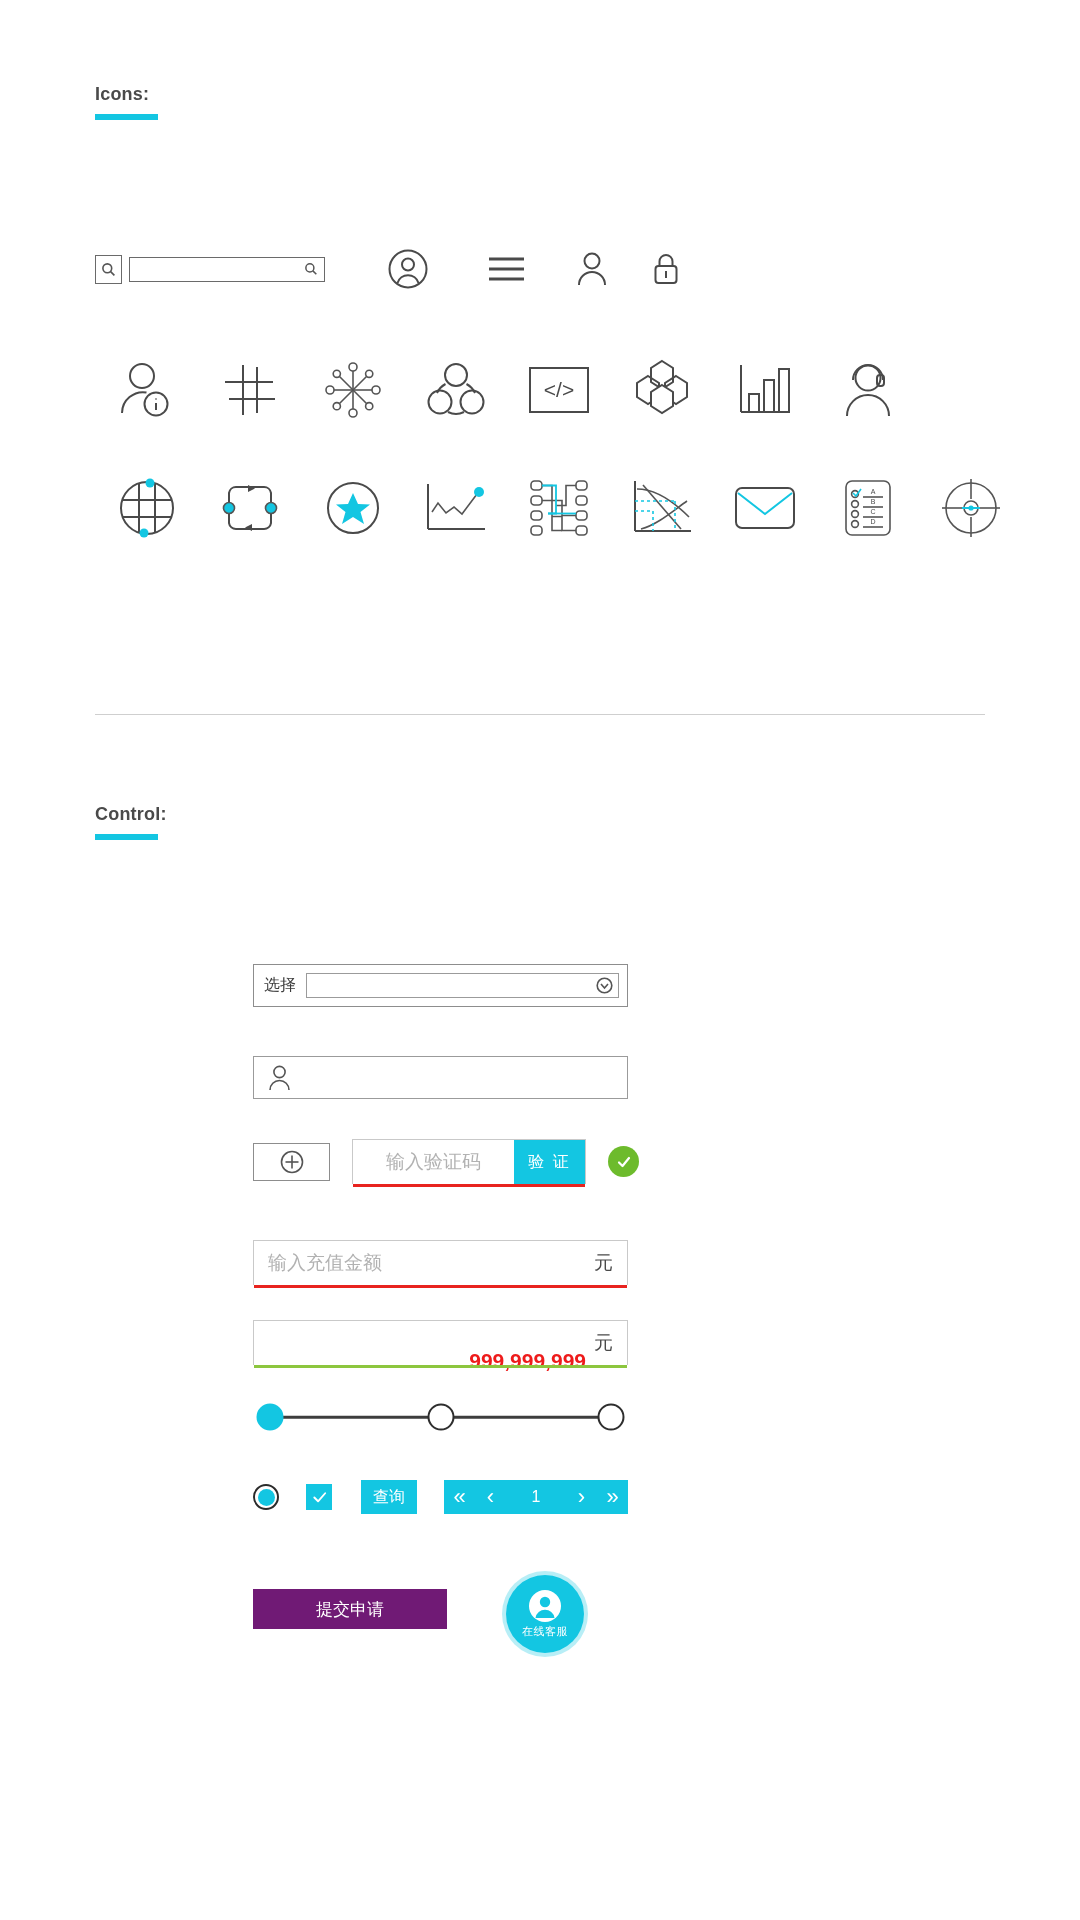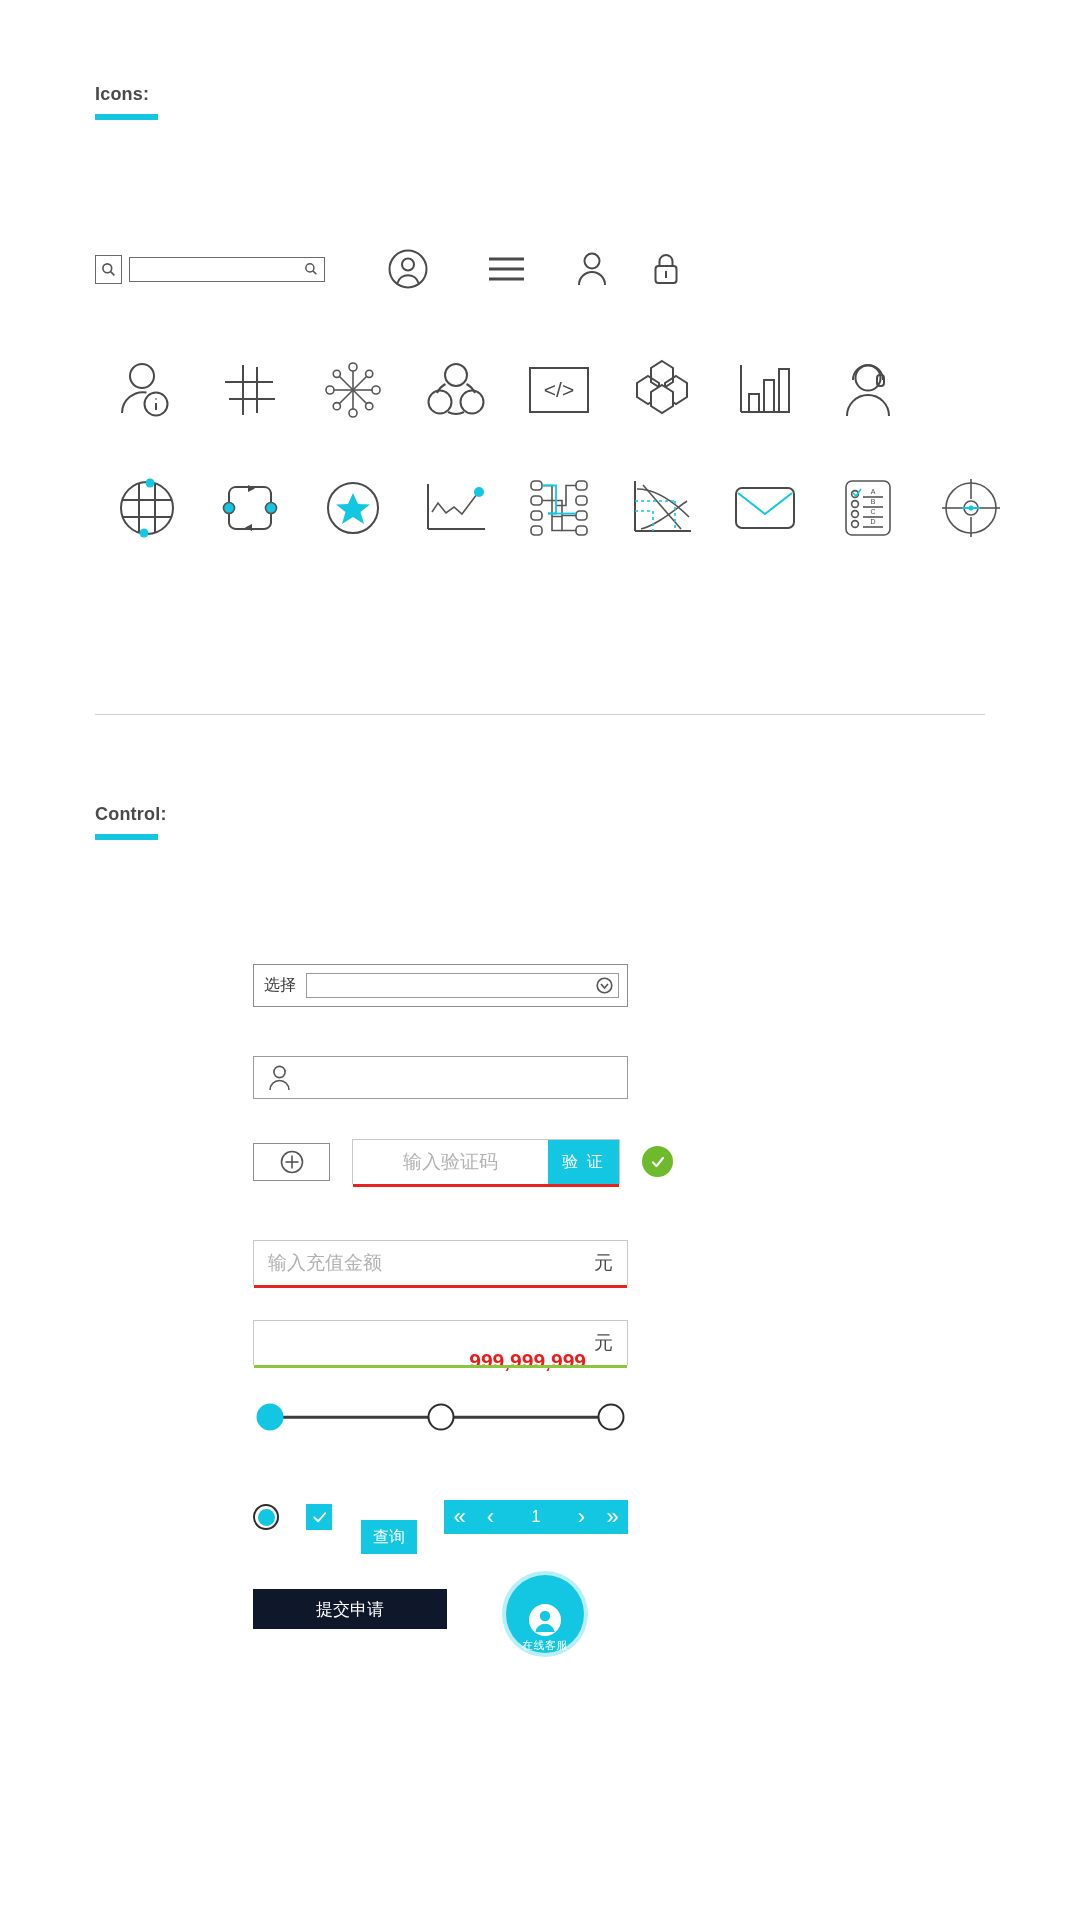--- a/index.html
+++ b/index.html
@@ -76,21 +76,21 @@
     width: 375px; height: 43px; border: 1.5px solid #9b9b9b;
     display: flex; align-items: center; padding-left: 14px; background: #fff;
   }
 
   .captcha-row { display: flex; align-items: center; gap: 22px; }
   .captcha-img {
     width: 77px; height: 38px; border: 1.5px solid #8d8d8d;
     display: flex; align-items: center; justify-content: center; background: #fff;
   }
   .captcha-input-wrap {
-    width: 268px; height: 45px; position: relative;
+    width: 234px; height: 45px; position: relative;
     display: flex; align-items: stretch;
     border: 1.5px solid #c9c9c9; border-bottom: none; background: #fff;
   }
   .captcha-input-wrap::after {
     content: ""; position: absolute; left: 0; right: 0; bottom: -3px;
     height: 3px; background: #e8231f;
   }
   .captcha-input {
     flex: 1; display: flex; align-items: center; justify-content: center;
     font-size: 19px; color: #b2b2b2;
@@ -162,27 +162,27 @@
     display: flex; align-items: center; margin-left: auto;
   }
   .pager span {
     display: flex; align-items: center; justify-content: center;
     height: 34px; font-size: 18px; color: #fff;
   }
   .pager .nav { width: 31px; font-size: 22px; }
   .pager .num { min-width: 60px; font-size: 16px; }
 
   .submit-btn {
-    width: 194px; height: 40px; background: #0f172a; color: #fff;
+    width: 194px; height: 40px; background: #701a75; color: #fff;
     font-size: 17px; display: flex; align-items: center; justify-content: center;
   }
   .kefu {
     width: 78px; height: 78px; border-radius: 50%; background: #13c6e2;
     display: flex; flex-direction: column; align-items: center;
-    justify-content: flex-end; gap: 1px; color: #fff;
+    justify-content: center; gap: 1px; color: #fff;
     box-shadow: 0 0 0 4px rgba(19,198,226,0.30);
   }
   .kefu .label { font-size: 11px; letter-spacing: 0.5px; }
 
   .login-btn {
     width: 375px; height: 44px; background: #13c6e2; color: #fff;
     font-size: 17px; letter-spacing: 5px;
     display: flex; align-items: center; justify-content: center;
   }
   .row-flex { display: flex; align-items: center; }
@@ -539,21 +539,21 @@
   <div class="ctl" style="top:1480px;">
     <div class="ctrl-row">
       <div class="radio-on">
           <i></i>
         </div>
       <div class="checkbox-on" style="margin-left:27px;">
         <svg width="17" height="17" viewBox="0 0 18 18">
           <polyline points="3.5,9 7.5,13 15,4.5" fill="none" stroke="#fff" stroke-width="2" stroke-linecap="round" stroke-linejoin="round"></polyline>
         </svg>
       </div>
-      <div class="query-btn" style="margin-left:29px;margin-top:40px;">查询</div>
+      <div class="query-btn" style="margin-left:29px;">查询</div>
       <div class="pager">
         <span class="nav">«</span>
         <span class="nav">‹</span>
         <span class="num">1</span>
         <span class="nav">›</span>
         <span class="nav">»</span>
       </div>
     </div>
   </div>
 

